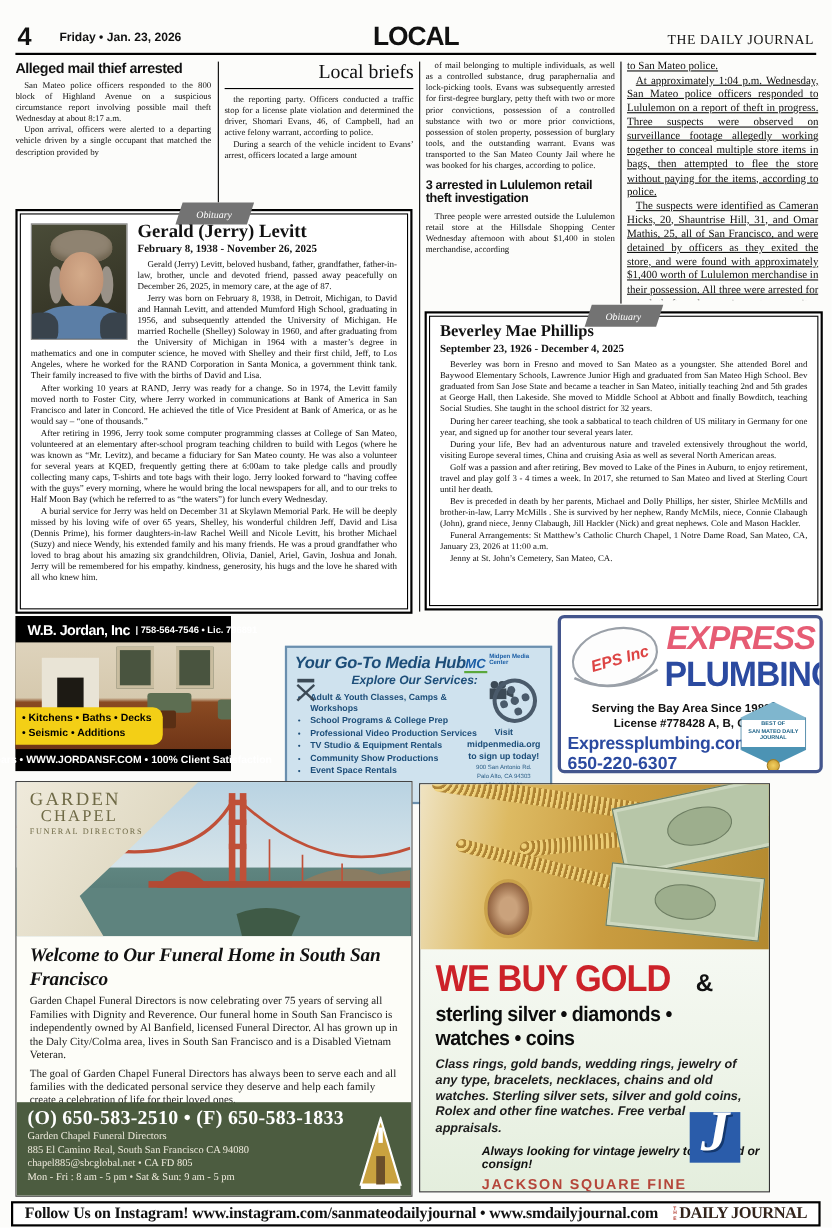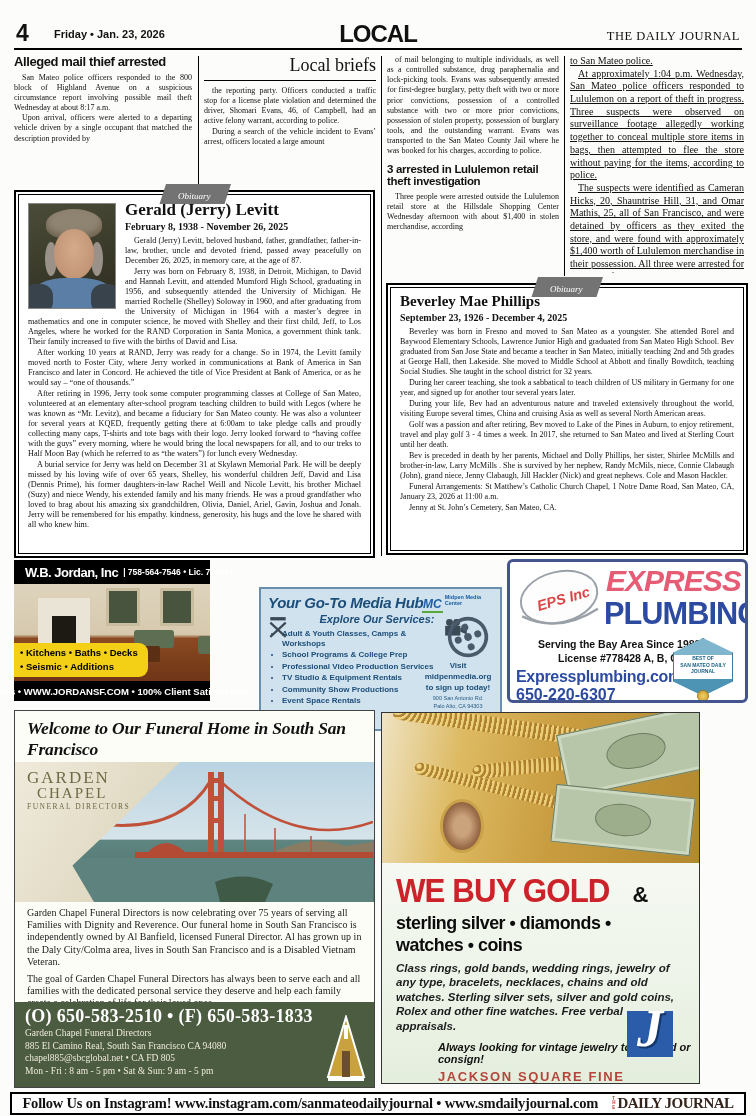--- a/index.html
+++ b/index.html
@@ -291,21 +291,20 @@
     <div id="exphone">650-220-6307</div>
     <div id="exbadge">
       <div>BEST OF</div>
       <div>SAN MATEO DAILY</div>
       <div>JOURNAL</div>
     </div>
     <div id="exmedal"></div>
   </div>
 
   <div id="garden">
-    <div id="ghead">Welcome to Our Funeral Home in South San Francisco</div>
     <div id="gphotoband">
       <svg style="position:absolute; left:0; top:0;" width="358" height="140" viewBox="0 0 358 140">
         <rect x="0" y="96" width="358" height="44" fill="#5e837e"></rect>
         <path d="M250 96 Q290 70 330 84 L358 80 V96 Z" fill="#8a7c62"></path>
         <path d="M0 40 Q150 96 196 18" stroke="#c05038" stroke-width="3" fill="none"></path>
         <path d="M204 18 Q280 88 358 60" stroke="#c05038" stroke-width="2.5" fill="none"></path>
         <rect x="193" y="10" width="6" height="86" fill="#c05038"></rect>
         <rect x="203" y="10" width="6" height="86" fill="#c05038"></rect>
         <rect x="193" y="16" width="16" height="5" fill="#c05038"></rect>
         <rect x="193" y="34" width="16" height="5" fill="#c05038"></rect>
@@ -317,20 +316,21 @@
         <line x1="296" y1="74" x2="296" y2="90" stroke="#c05038" stroke-width="1.5"></line>
         <path d="M200 120 Q230 108 258 122 L250 140 H205 Z" fill="#3f5a46"></path>
       </svg>
       <div id="gtorn"></div>
       <div id="glogo">
         <div class="l1">GARDEN</div>
         <div class="l2">CHAPEL</div>
         <div class="l3">FUNERAL DIRECTORS</div>
       </div>
     </div>
+    <div id="ghead">Welcome to Our Funeral Home in South San Francisco</div>
     <p class="gpar">Garden Chapel Funeral Directors is now celebrating over 75 years of serving all Families with Dignity and Reverence. Our funeral home in South San Francisco is independently owned by Al Banfield, licensed Funeral Director. Al has grown up in the Daly City/Colma area, lives in South San Francisco and is a Disabled Vietnam Veteran.</p>
     <p class="gpar">The goal of Garden Chapel Funeral Directors has always been to serve each and all families with the dedicated personal service they deserve and help each family create a celebration of life for their loved ones.</p>
     <p class="gpar">Garden Chapel Serves all faiths and cultures.</p>
     <div id="gbar">
       <div id="gphones">(O) 650-583-2510  •  (F) 650-583-1833</div>
       <div class="ginfo">Garden Chapel Funeral Directors</div>
       <div class="ginfo">885 El Camino Real, South San Francisco CA 94080</div>
       <div class="ginfo">chapel885@sbcglobal.net  •  CA FD 805</div>
       <div class="ginfo">Mon - Fri : 8 am - 5 pm  • Sat &amp; Sun:  9 am - 5 pm</div>
       <svg id="gchapel" width="40" height="66" viewBox="0 0 40 66">

